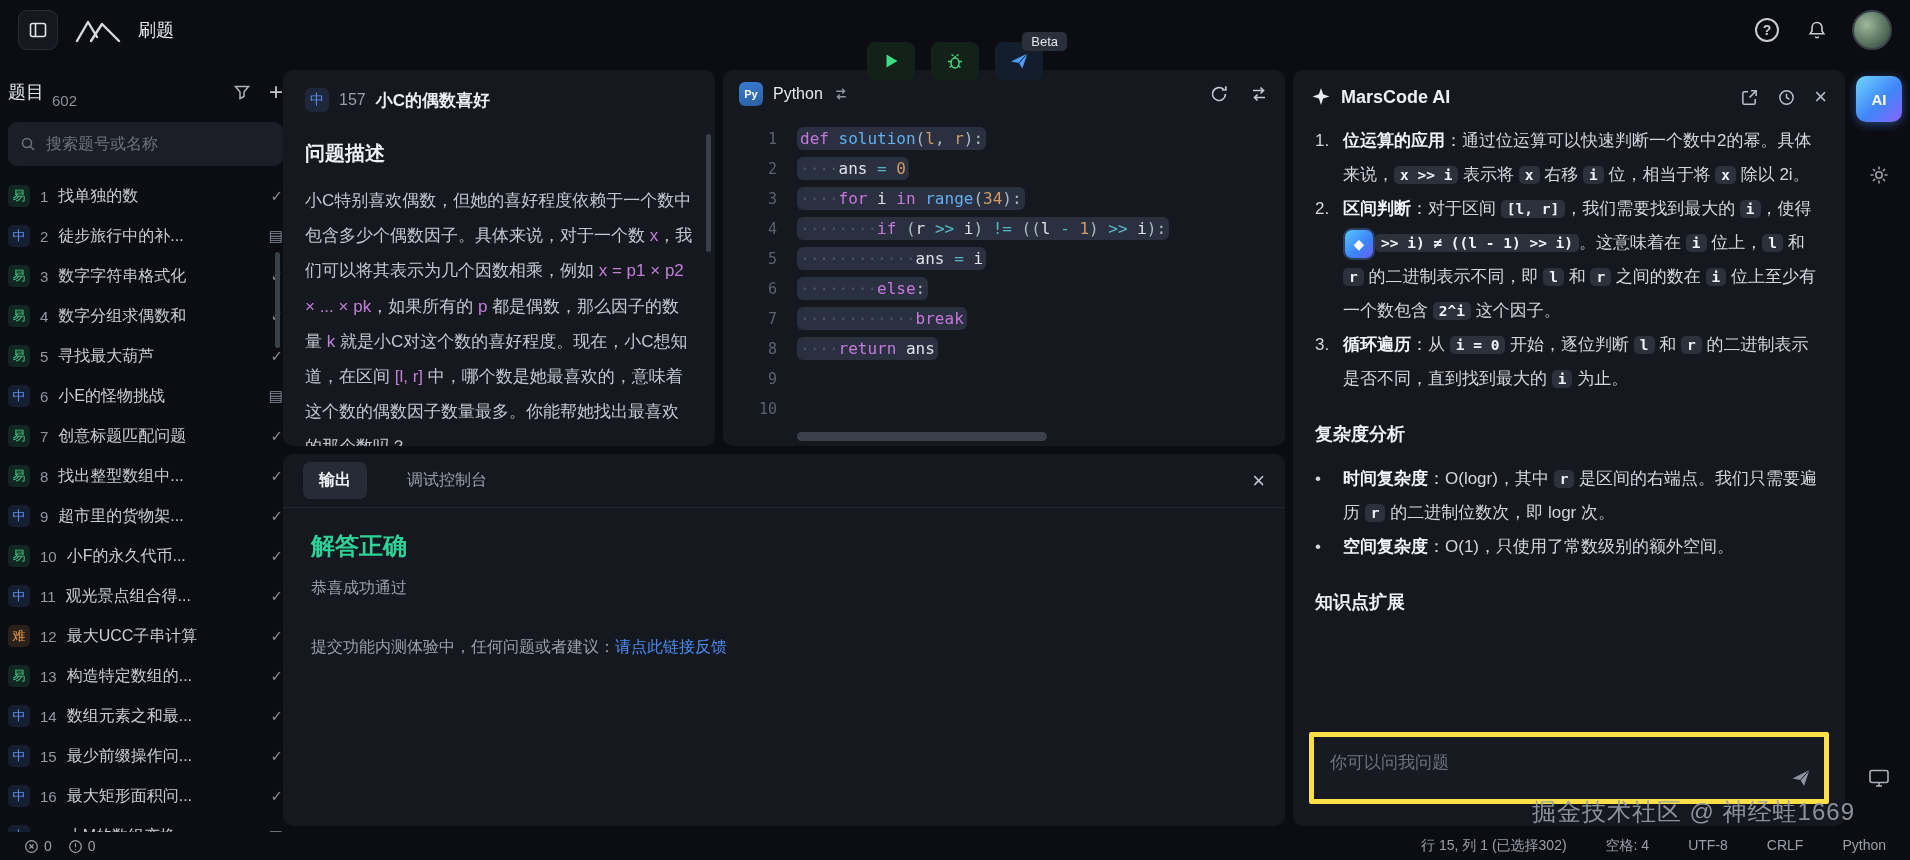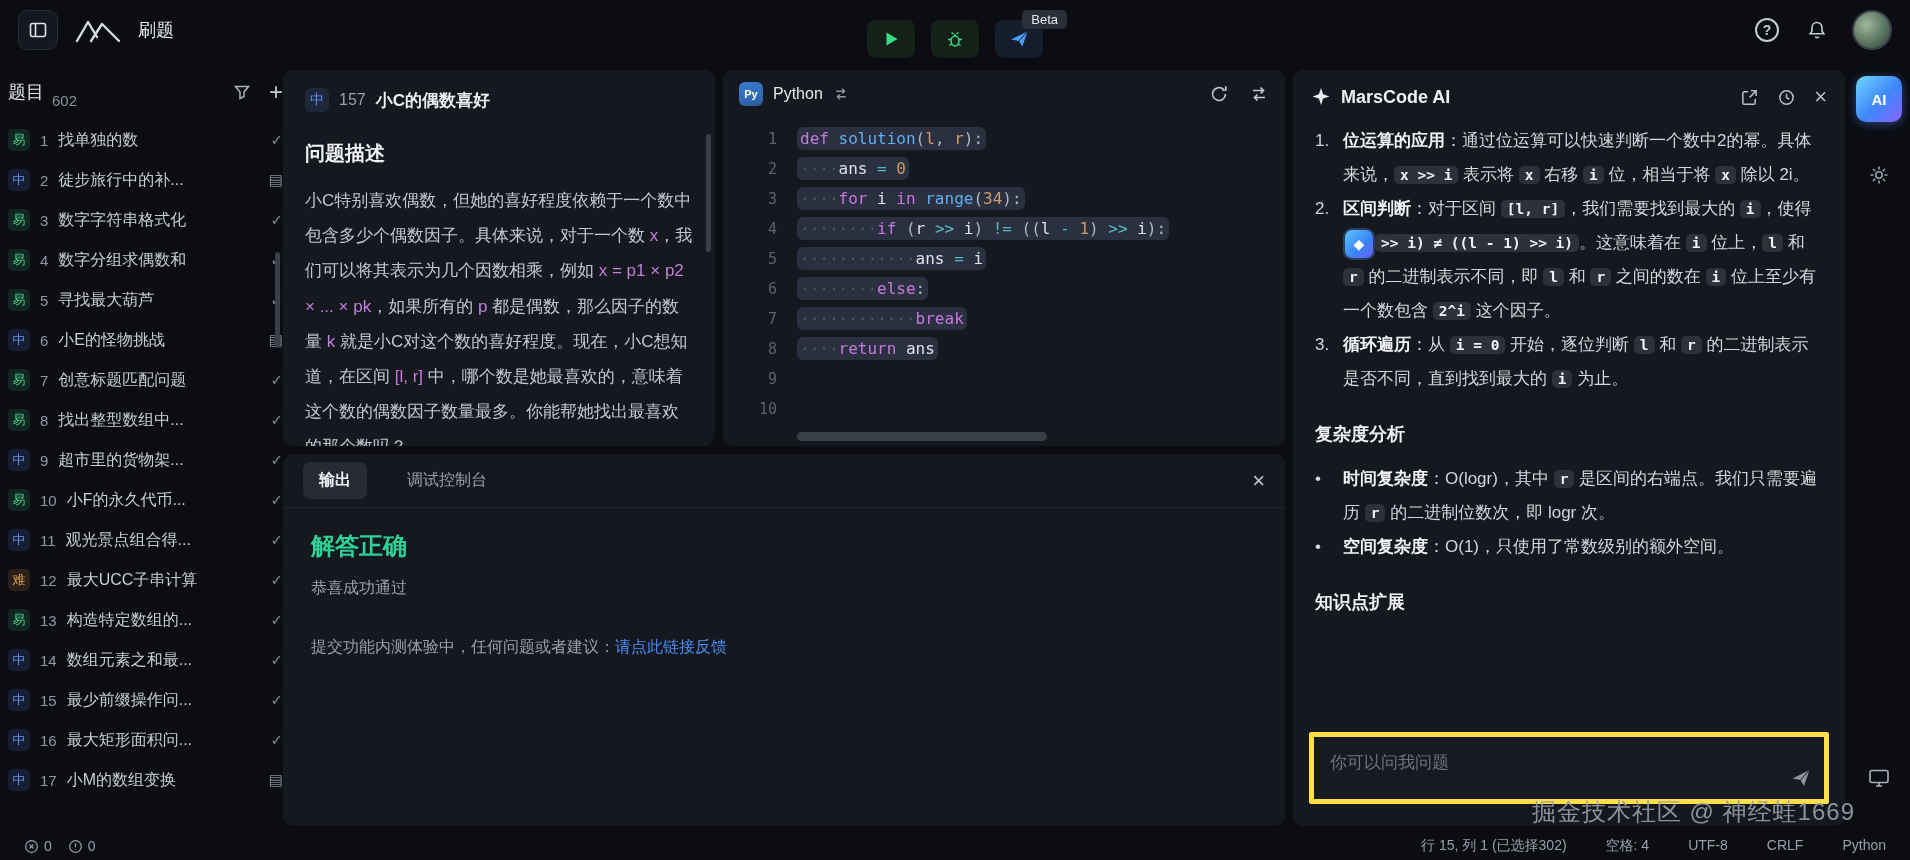--- a/index.html
+++ b/index.html
@@ -6,21 +6,21 @@
   html,body{width:1910px;height:860px;}
   body{background:#0b0d12;color:#c8ccd4;font-family:"Liberation Sans","DejaVu Sans",sans-serif;overflow:hidden;position:relative;font-size:16px;}
   button{background:none;border:none;color:inherit;font:inherit;cursor:pointer;}
   a{text-decoration:none;}
 
   
   .topbar{position:absolute;top:0;left:0;width:1910px;height:60px;display:flex;align-items:center;padding:0 18px;background:#0b0d12;z-index:10;}
   .tb-left{display:flex;align-items:center;gap:16px;}
   .tb-logo-btn{width:40px;height:40px;border-radius:9px;background:#15181f;border:1px solid #272c36;display:flex;align-items:center;justify-content:center;}
   .tb-app{font-size:18px;color:#e7eaef;}
-  .tb-center{position:absolute;left:50%;top:0;height:60px;transform:translateX(-50%);display:flex;align-items:flex-start;gap:16px;margin-top:20px;}
+  .tb-center{position:absolute;left:50%;top:0;height:60px;transform:translateX(-50%);display:flex;align-items:flex-end;gap:16px;margin-top:20px;}
   .run-btn{width:48px;height:38px;border-radius:8px;background:#142118;display:flex;align-items:center;justify-content:center;}
   .run-btn.blue{background:#141d2b;}
   .beta-wrap{position:relative;}
   .beta-badge{position:absolute;top:-10px;right:-24px;background:#2b2f39;color:#e3e6ec;font-size:13px;padding:2px 9px;border-radius:5px;}
   .tb-right{margin-left:auto;display:flex;align-items:center;gap:20px;}
   .banner{height:40px;display:flex;align-items:center;gap:10px;background:#262a33;border-radius:20px;padding:0 20px;color:#f2f4f7;font-size:16px;font-weight:500;}
   .tb-icon{width:30px;height:30px;display:flex;align-items:center;justify-content:center;color:#c7ccd4;}
   .qmark{width:24px;height:24px;border:2px solid #c7ccd4;border-radius:50%;display:flex;align-items:center;justify-content:center;font-size:14px;font-weight:700;}
   .avatar{width:40px;height:40px;border-radius:50%;background:radial-gradient(circle at 35% 35%,#9db89a,#55705c 60%,#2e3d38);border:2px solid #3a3f4a;}
 
@@ -190,20 +190,27 @@
     <span class="sb-count">602</span>
     <span class="sb-actions">
       <button style="display:flex;">
         <svg width="18" height="18" viewBox="0 0 18 18" fill="none" stroke="#aeb3bc" stroke-width="1.5">
             <path d="M2.5 3.5h13L11 9v4.5l-4 2V9z"></path>
           </svg>
       </button>
       <button class="plus-btn">+</button>
     </span>
   </div>
+  <div class="sb-search">
+    <svg width="16" height="16" viewBox="0 0 16 16">
+        <circle cx="7" cy="7" r="4.5" fill="none" stroke="#6d737e" stroke-width="1.5"></circle>
+        <line x1="10.5" y1="10.5" x2="14" y2="14" stroke="#6d737e" stroke-width="1.5"></line>
+      </svg>
+    <input type="text" placeholder="搜索题号或名称" style="">
+  </div>
   <div class="plist">
       <div class="prow">
         <span class="pbadge easy">易</span>
         <span class="pid">1</span>
         <span class="ptitle">找单独的数</span>
         <span class="pstatus">✓</span>
       </div>
       <div class="prow">
         <span class="pbadge mid">中</span>
         <span class="pid">2</span>

